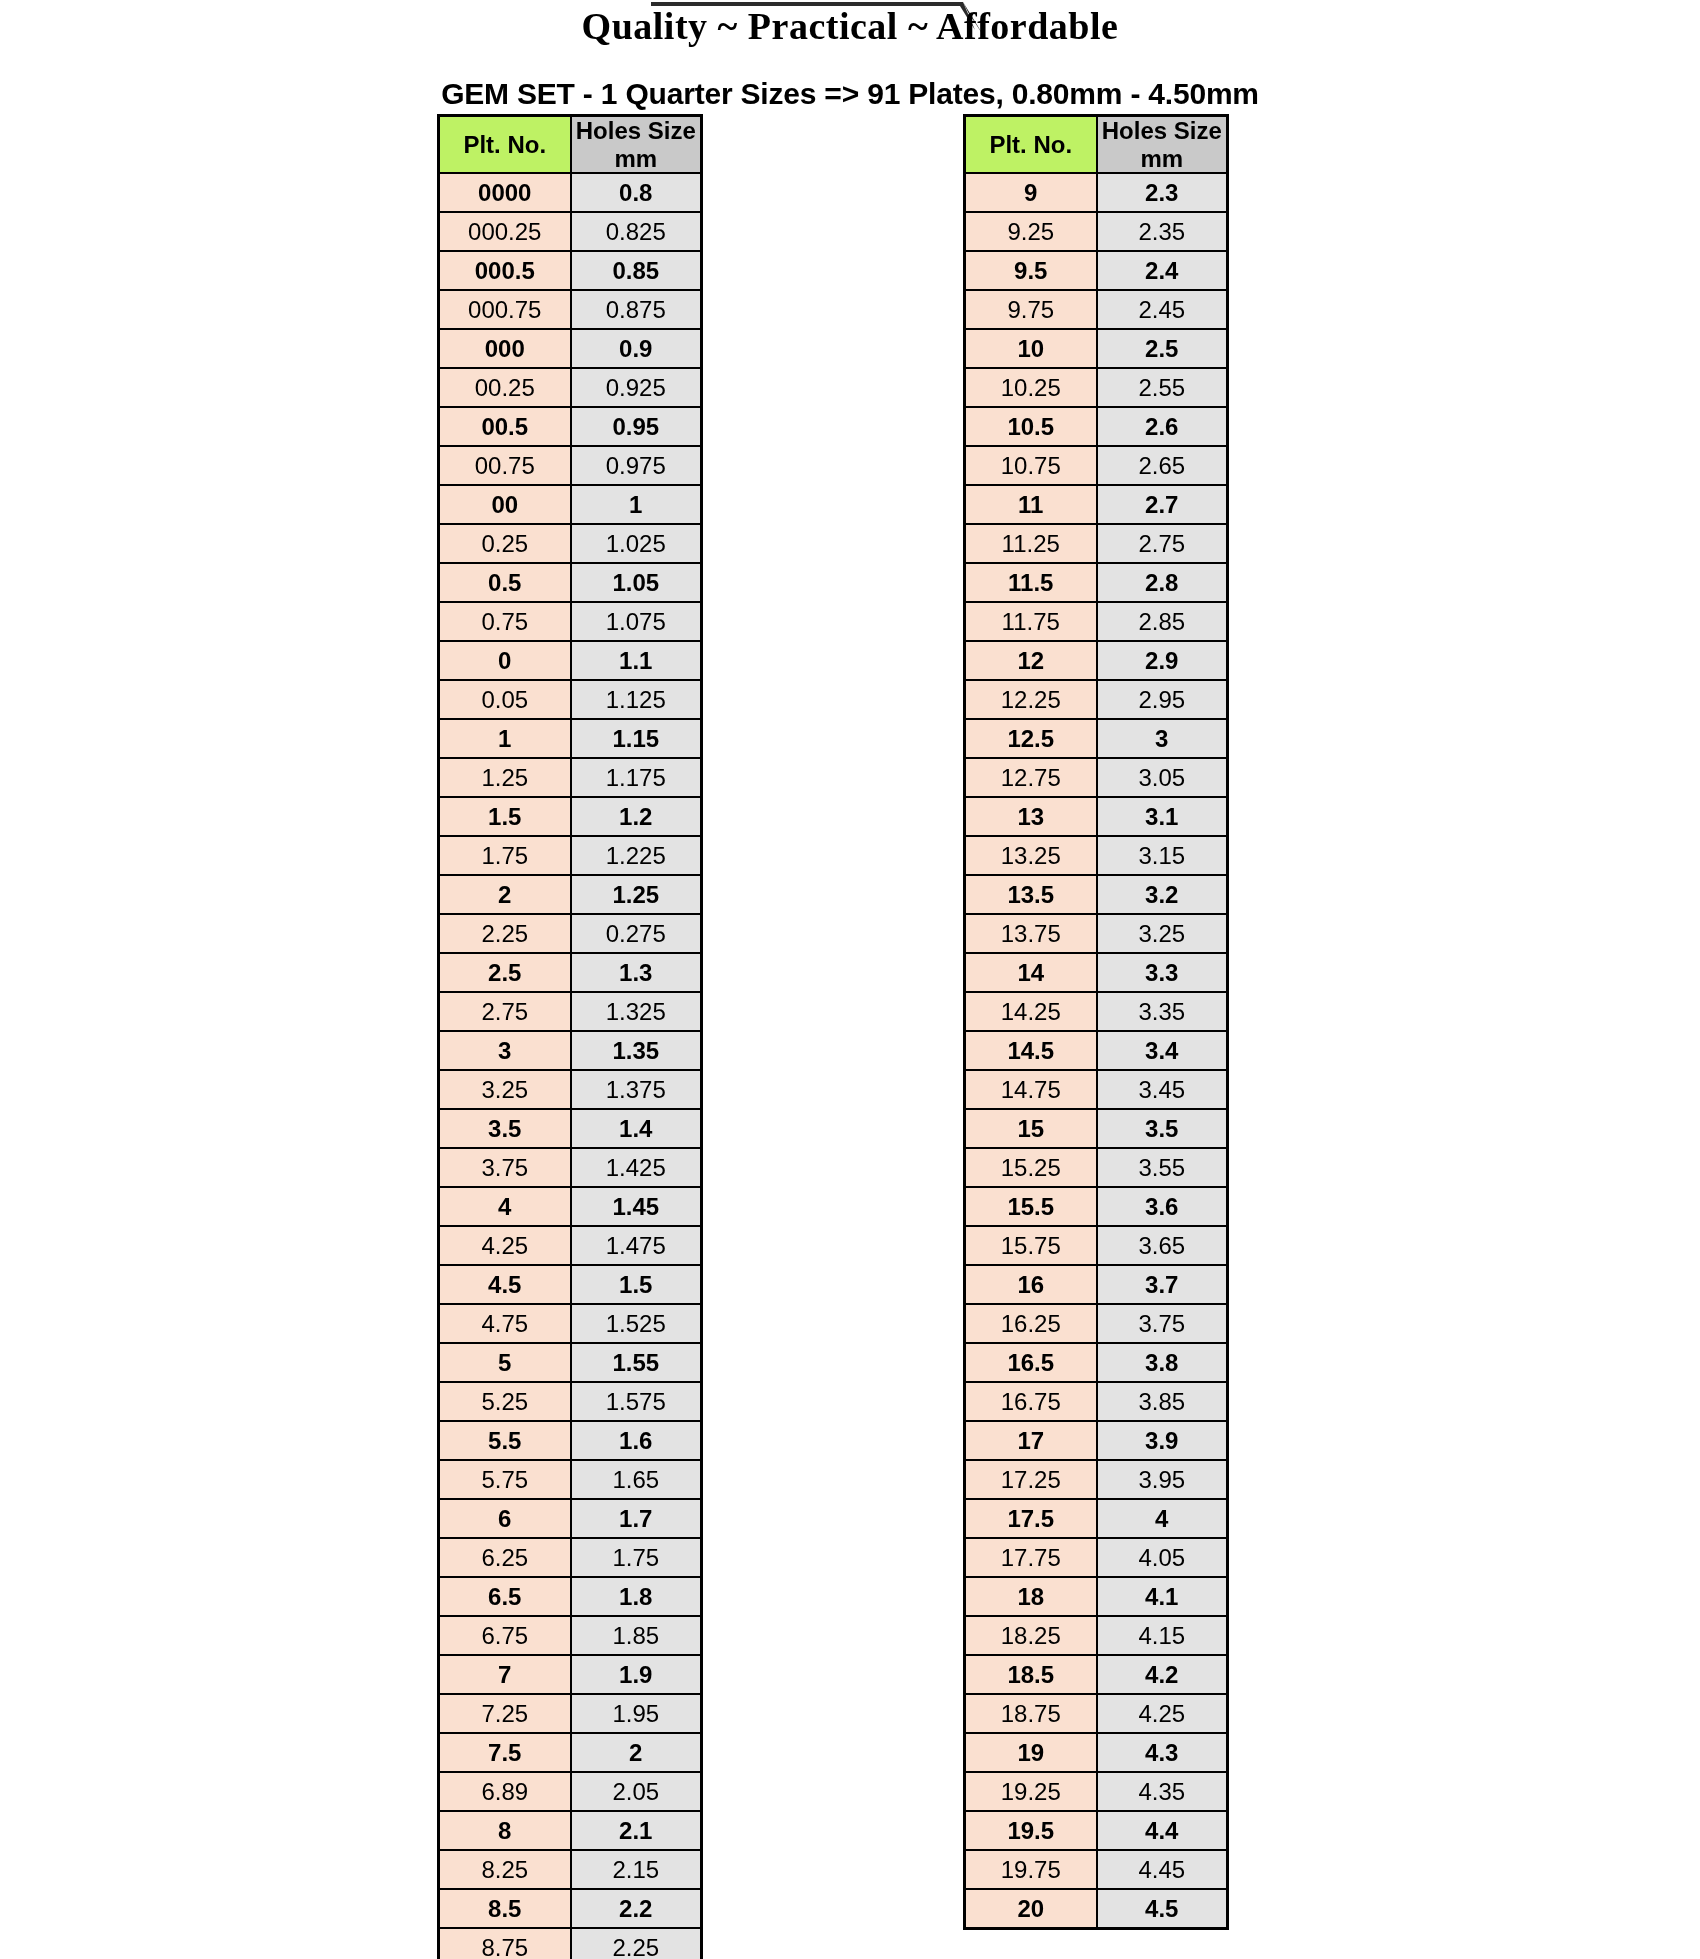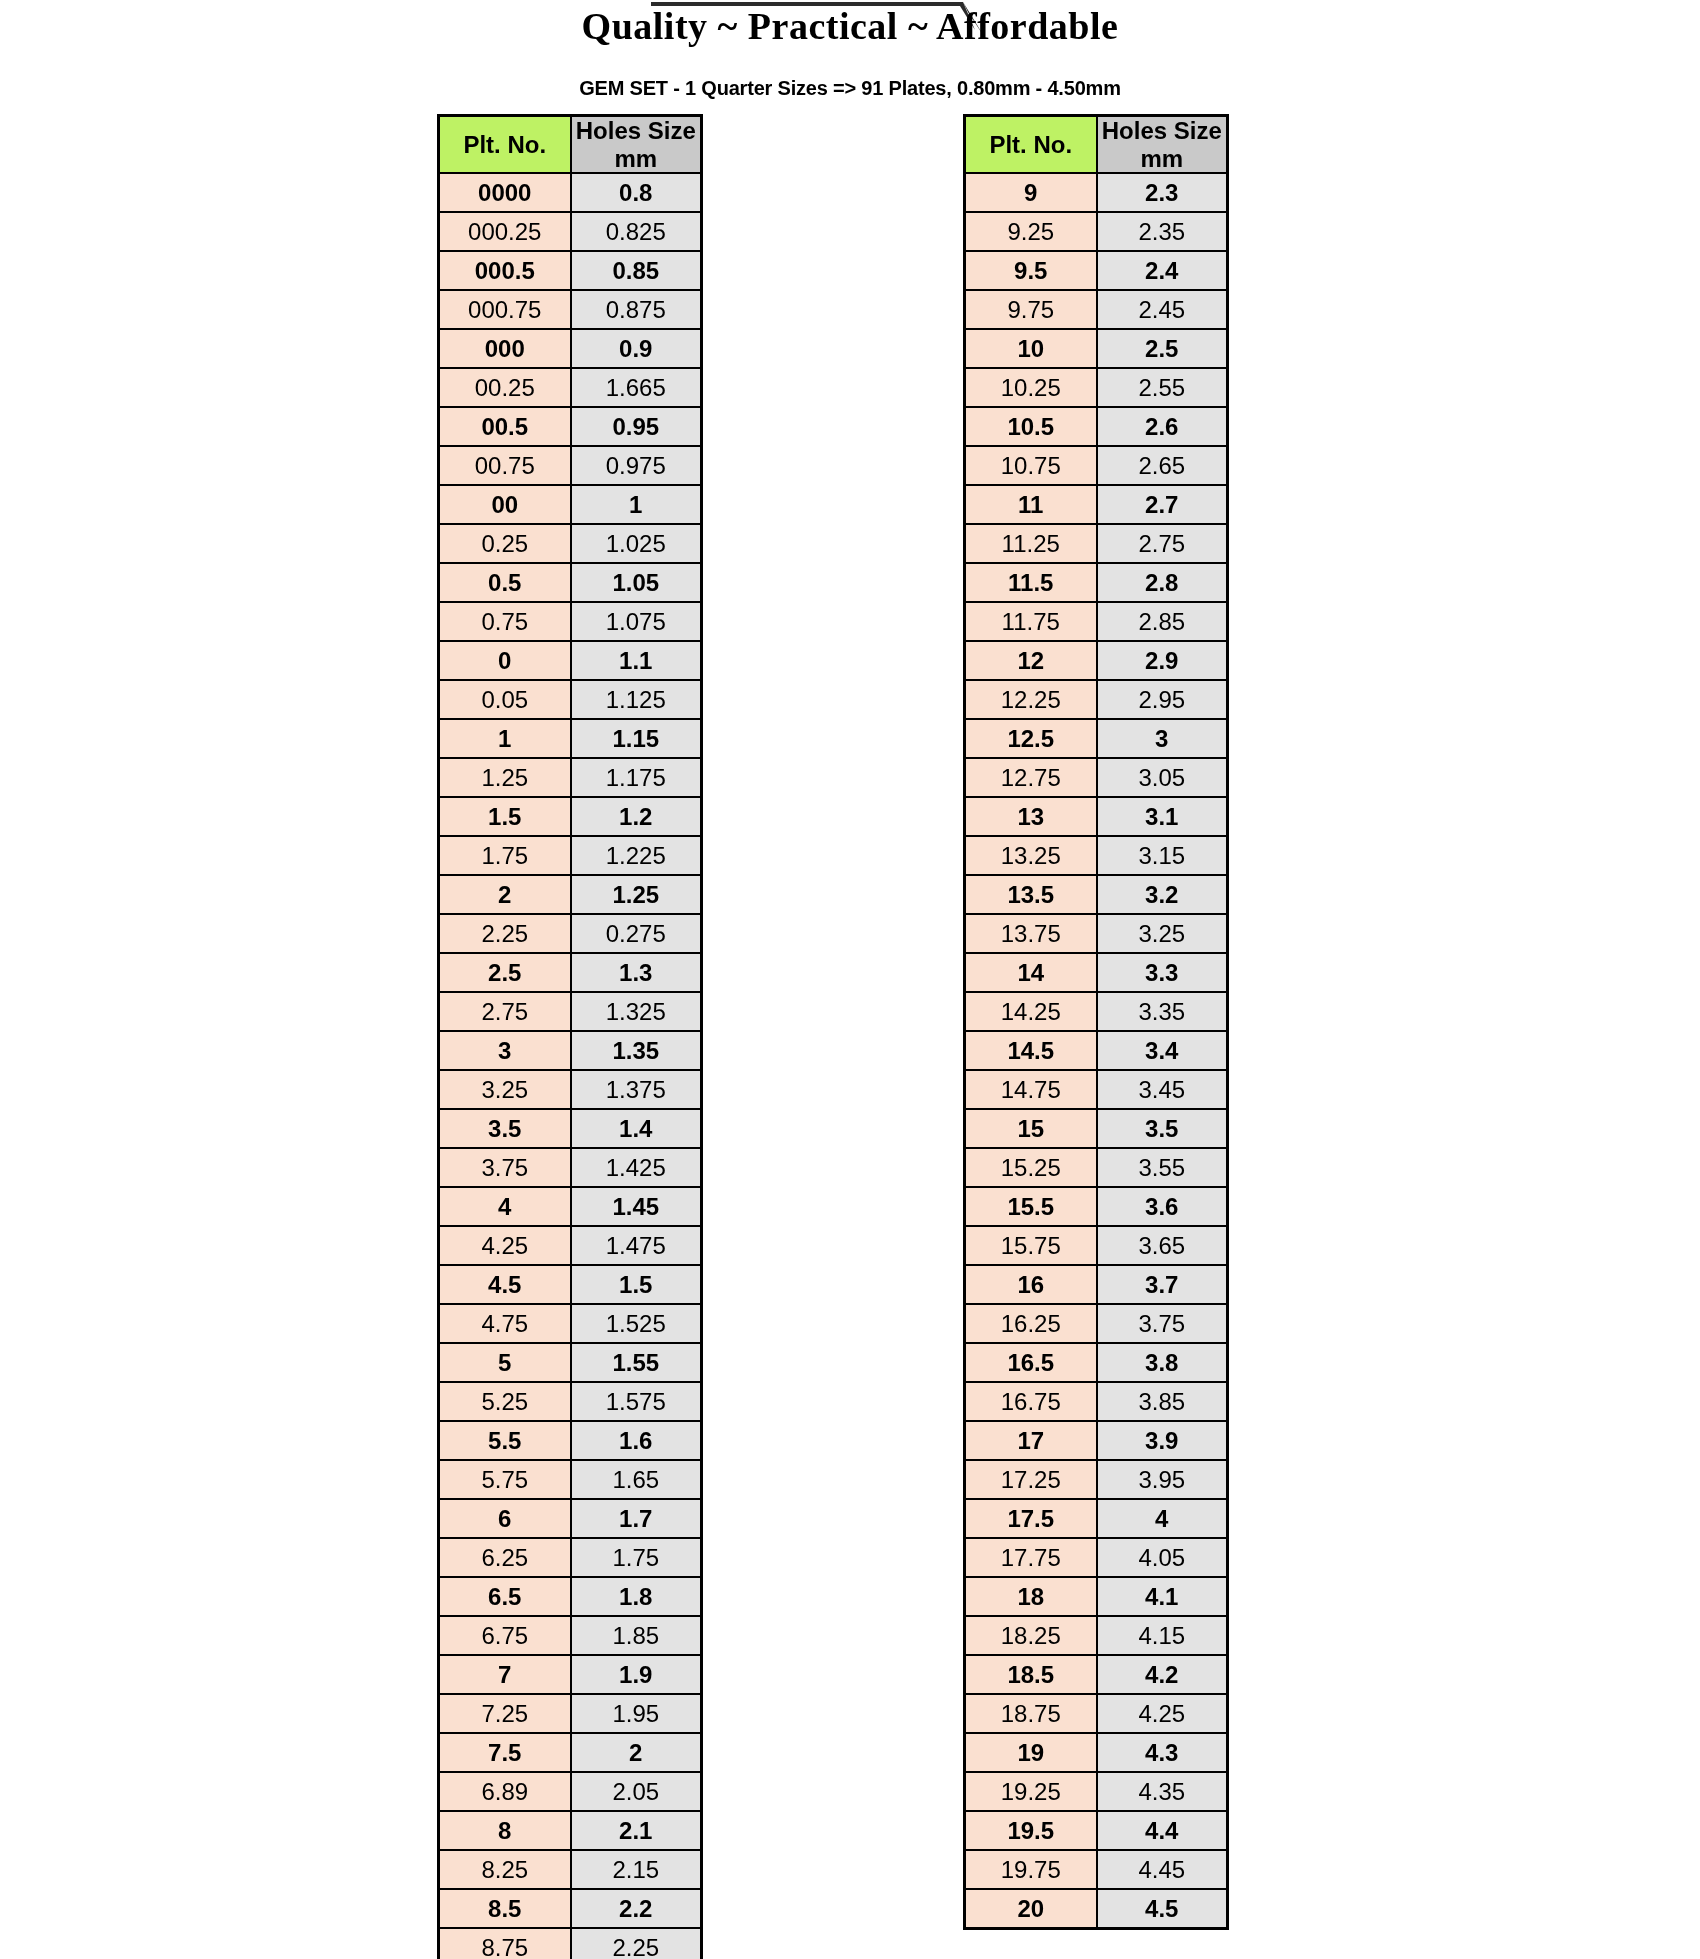--- a/index.html
+++ b/index.html
@@ -42,21 +42,21 @@
 
   
   .set-title {
     position: absolute;
     top: 77px;
     left: 0;
     width: 1700px;
     text-align: center;
     font-family: "Liberation Sans", sans-serif;
     font-weight: bold;
-    font-size: 20px;
+    font-size: 30px;
     letter-spacing: -0.2px;
     white-space: nowrap;
   }
 
   
   .tables-area {
     position: absolute;
     top: 114px;
     left: 0;
     width: 1700px;
@@ -154,21 +154,21 @@
           <tr>
             <td class="cell-plt">000.75</td>
             <td class="cell-hole">0.875</td>
           </tr>
           <tr class="bold-row">
             <td class="cell-plt">000</td>
             <td class="cell-hole">0.9</td>
           </tr>
           <tr>
             <td class="cell-plt">00.25</td>
-            <td class="cell-hole">1.665</td>
+            <td class="cell-hole">0.925</td>
           </tr>
           <tr class="bold-row">
             <td class="cell-plt">00.5</td>
             <td class="cell-hole">0.95</td>
           </tr>
           <tr>
             <td class="cell-plt">00.75</td>
             <td class="cell-hole">0.975</td>
           </tr>
           <tr class="bold-row">

